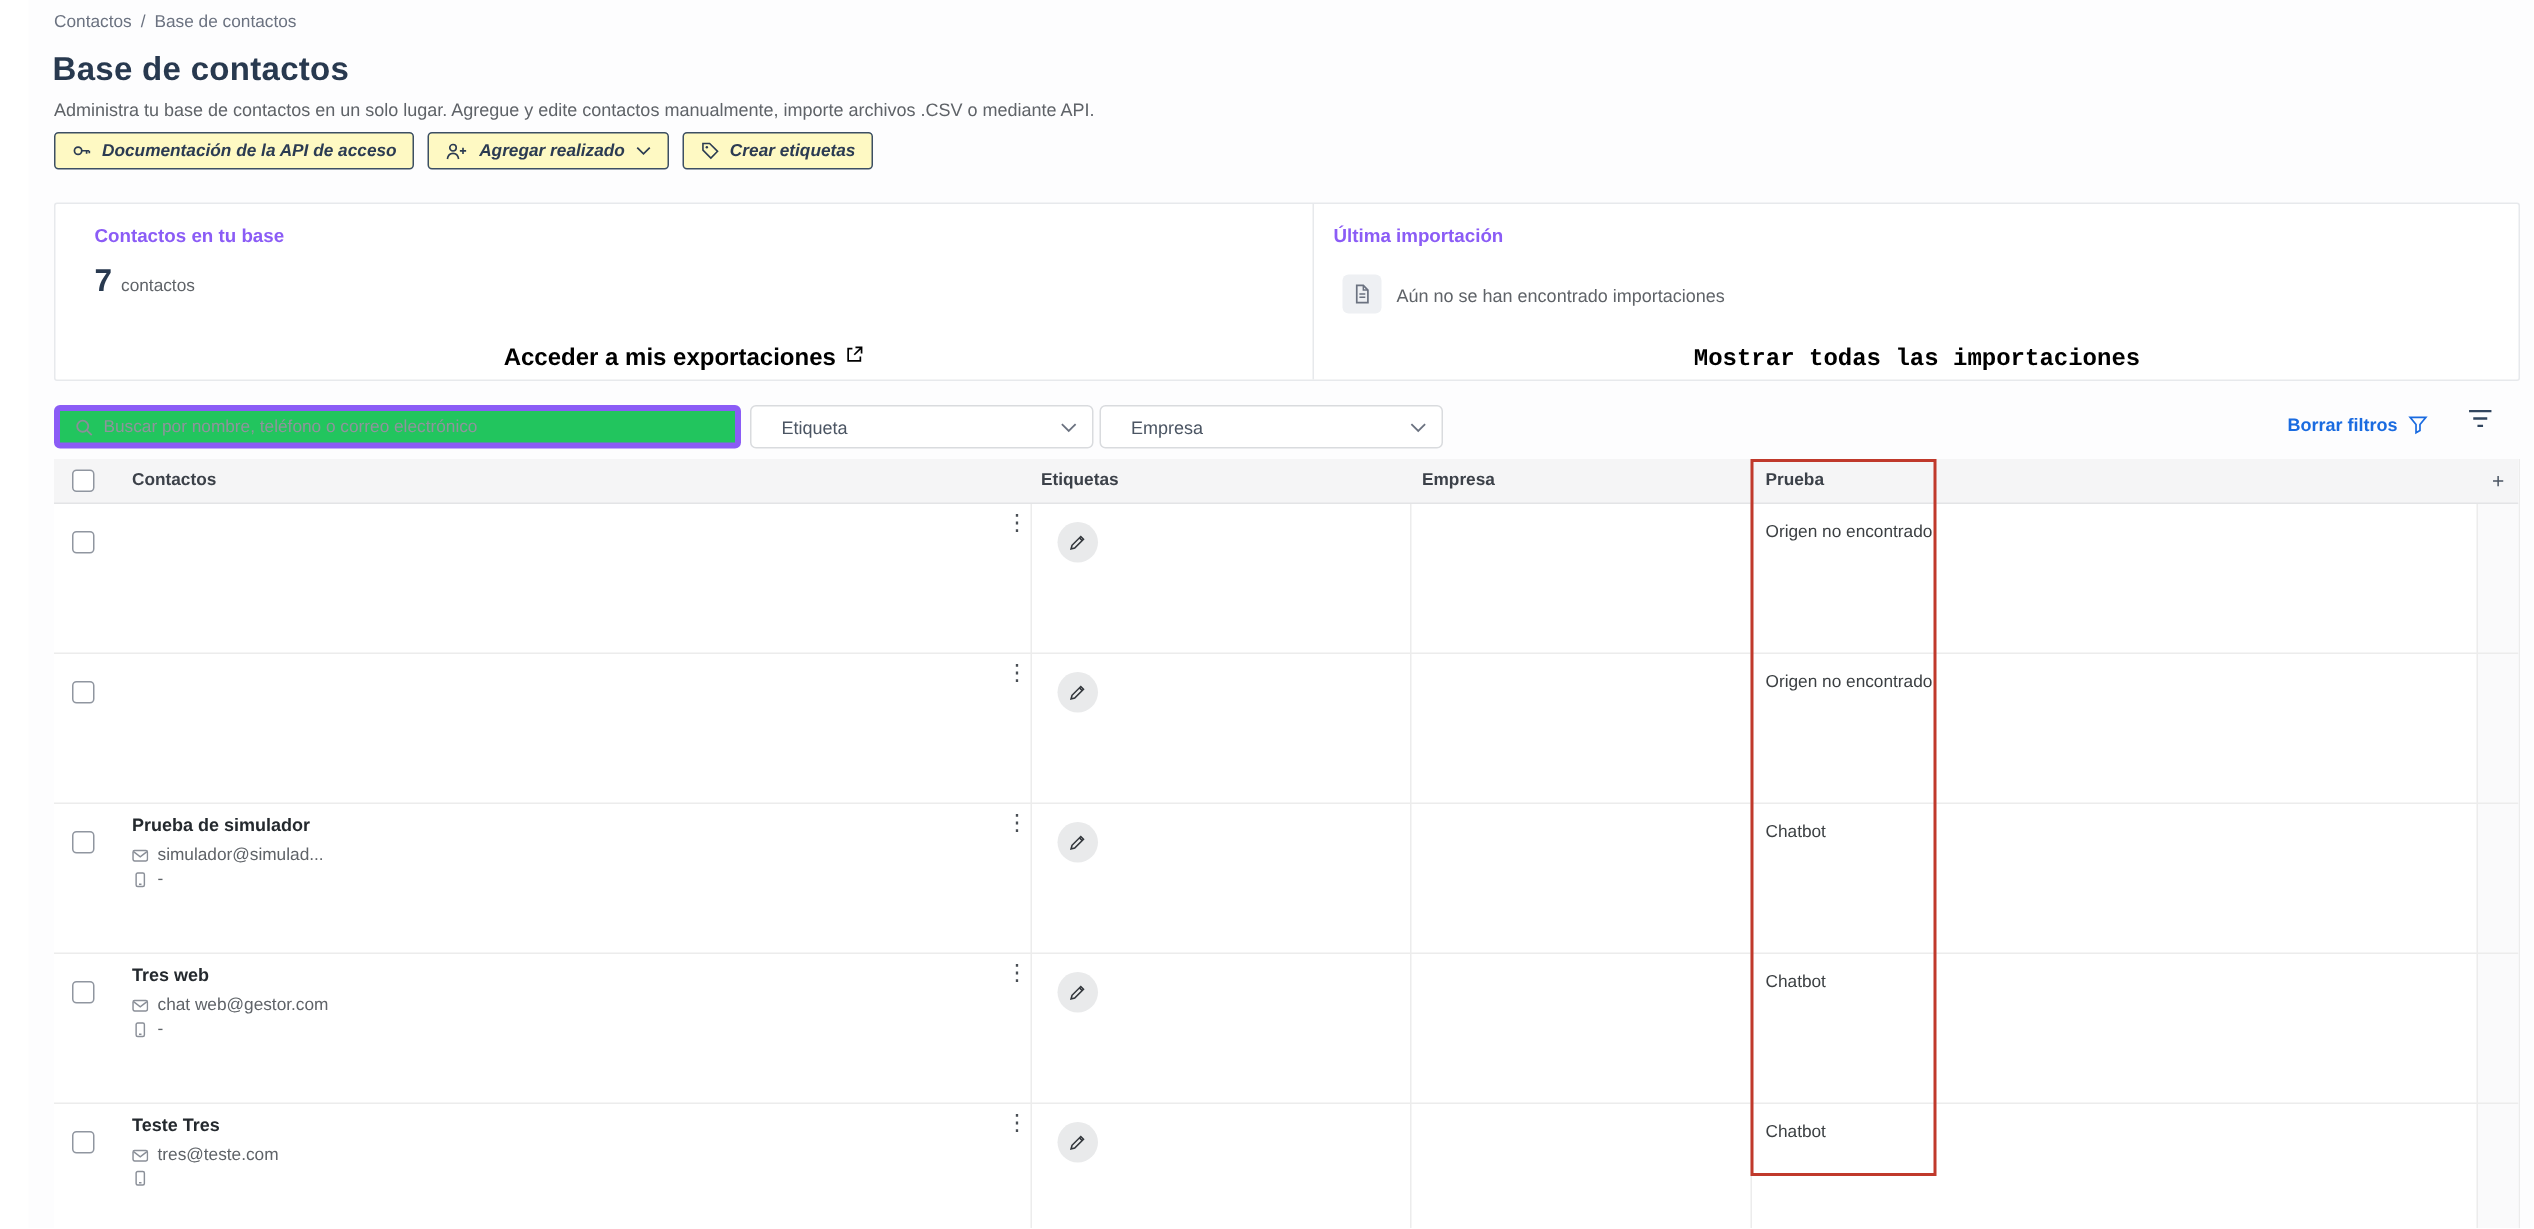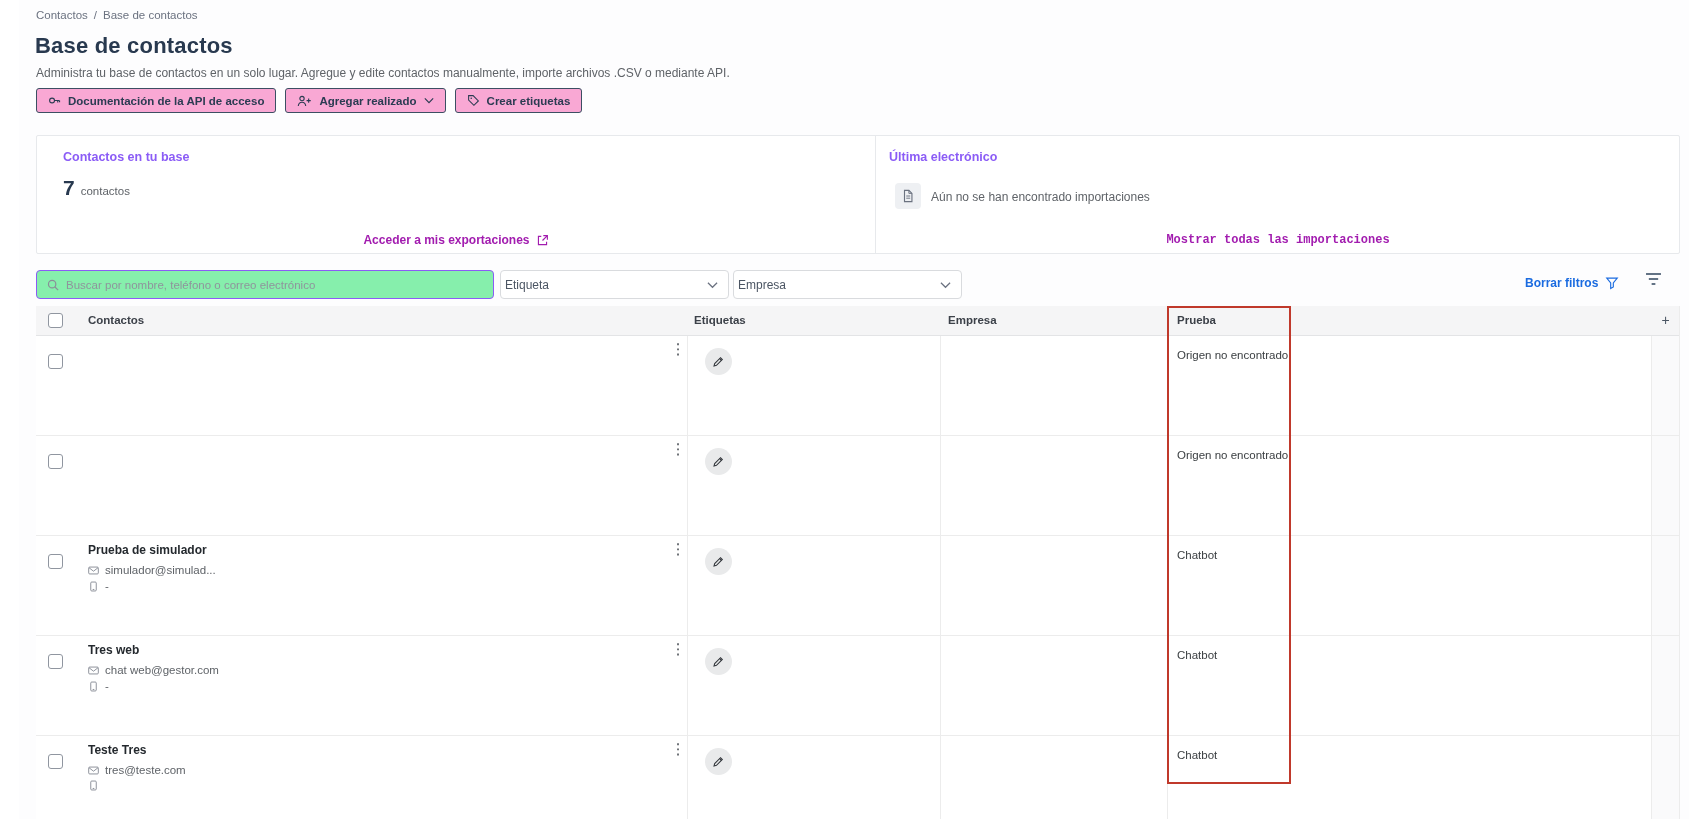--- a/index.html
+++ b/index.html
@@ -10,49 +10,49 @@
   
   .breadcrumb { position:absolute; top:9px; left:17px; font-size:11.5px; color:#6b7280; display:flex; gap:6px; }
   .breadcrumb .crumb { cursor:default; }
   .breadcrumb .crumb.current { color:#6b7280; }
 
   
   .title { position:absolute; top:33px; left:16px; font-size:22px; font-weight:700; color:#28394f; letter-spacing:.2px; }
   .subtitle { position:absolute; top:66px; left:17px; font-size:12px; color:#5f6368; }
 
   .actions { position:absolute; top:88px; left:17px; display:flex; gap:9px; }
-  .btn { display:inline-flex; align-items:center; gap:7px; background:#f9a8d4; border:1px solid #3c4f63; border-radius:3px;
-         padding:5px 11px; font-family:inherit; font-size:11.5px; font-weight:600; color:#2b3b52; height:25px; cursor:pointer; }
+  .btn { display:inline-flex; align-items:center; gap:7px; background:#fef9c3; border:1px solid #3c4f63; border-radius:3px;
+         padding:5px 11px; font-family:inherit; font-size:11.5px; font-weight:600; color:#2b3b52; height:25px; cursor:pointer;font-style:italic; }
   .btn .ico { display:inline-flex; color:#2b3b52; }
 
   
   .summary-card { position:absolute; top:135px; left:17px; width:1644px; height:119px; background:#fff;
                   border:1px solid #e7e9ec; border-radius:2px; }
   .card-divider { position:absolute; left:838px; top:0; bottom:0; width:1px; background:#e7e9ec; }
   .card-title { position:absolute; font-size:12.5px; font-weight:700; color:#8b5cf6; }
   .card-title.left { top:14px; left:26px; }
   .card-title.right { top:14px; left:852px; }
   .count-row { position:absolute; top:40px; left:26px; display:flex; align-items:baseline; gap:6px; }
   .count-number { font-size:21px; font-weight:700; color:#28394f; }
   .count-label { font-size:11.5px; color:#5f6368; }
   .export-link-wrap { position:absolute; top:94px; left:0; width:838px; text-align:center; }
   .import-link-wrap { position:absolute; top:94px; left:838px; width:806px; text-align:center;font-family:Liberation Mono, monospace; }
-  .blue-link { display:inline-flex; align-items:center; gap:6px; color:#a21caf; font-size:12px; font-weight:600; cursor:pointer; }
+  .blue-link { display:inline-flex; gap:6px; color:#000000; font-size:16px; font-weight:600; cursor:pointer; }
   .doc-tile { position:absolute; top:47px; left:858px; width:26px; height:26px; background:#eef0f3; border-radius:4px;
               display:flex; align-items:center; justify-content:center; color:#6b7280; }
   .import-empty { position:absolute; top:54px; left:894px; font-size:12px; color:#5f6368; }
 
   
-  .search-box { position:absolute; top:270px; left:17px; width:458px; height:29px; border:1px solid #8b5cf6;
-                border-radius:4px; background:#86efac; display:flex; align-items:center; }
+  .search-box { position:absolute; top:270px; left:17px; width:458px; height:29px; border:4px solid #8b5cf6;
+                border-radius:4px; background:#22c55e; display:flex; align-items:center; }
   .search-box .sic { color:#8a8f98; margin:0 7px 0 10px; display:inline-flex; }
   .search-box input { border:none; outline:none; flex:1; font-family:inherit; font-size:11.5px; color:#202124; background:transparent; }
   .search-box input::placeholder { color:#8f949c; }
   .select { position:absolute; top:270px; height:29px; border:1px solid #d9dbde; border-radius:4px; background:#fff;
-            display:flex; align-items:center; justify-content:space-between; padding:0 10px 0 4px; cursor:pointer; }
+            display:flex; align-items:center; justify-content:space-between; padding:0 10px 0 20px; cursor:pointer; }
   .select .sel-label { font-size:12px; color:#4b5563; }
   .select .chev { color:#6b7280; display:inline-flex; }
   .select.tag { left:481px; width:229px; }
   .select.company { left:714px; width:229px; }
   .clear-filters { position:absolute; top:276px; left:1506px; display:flex; align-items:center; gap:7px;
                    color:#1a6be0; font-size:12px; font-weight:600; cursor:pointer; }
   .filter-settings { position:absolute; top:272px; left:1626px; color:#31455e; cursor:pointer; display:inline-flex; }
 
   
   .table { position:absolute; top:306px; left:17px; width:1644px; height:513px; background:#fff; overflow:hidden;
@@ -154,21 +154,21 @@
           <svg viewBox="0 0 16 16" width="13" height="13">
               <path d="M6.5 3H3v10h10V9.5" fill="none" stroke="currentColor" stroke-width="1.4"></path>
               <path d="M9 2h5v5M13.7 2.3L8 8" fill="none" stroke="currentColor" stroke-width="1.4"></path>
             </svg>
         </span>
       </span>
     </div>
 
     <div class="card-divider"></div>
 
-    <div class="card-title right">Última electrónico</div>
+    <div class="card-title right">Última importación</div>
     <div class="doc-tile">
       <svg viewBox="0 0 16 16" width="14" height="14">
           <path d="M4 1.5h5l3.5 3.5v9.5H4z" fill="none" stroke="currentColor" stroke-width="1.3"></path>
           <path d="M9 1.5V5h3.5M6 8h4.5M6 10.5h4.5" fill="none" stroke="currentColor" stroke-width="1.1"></path>
         </svg>
     </div>
     <div class="import-empty">Aún no se han encontrado importaciones</div>
     <div class="import-link-wrap">
       <span class="blue-link">Mostrar todas las importaciones</span>
     </div>

